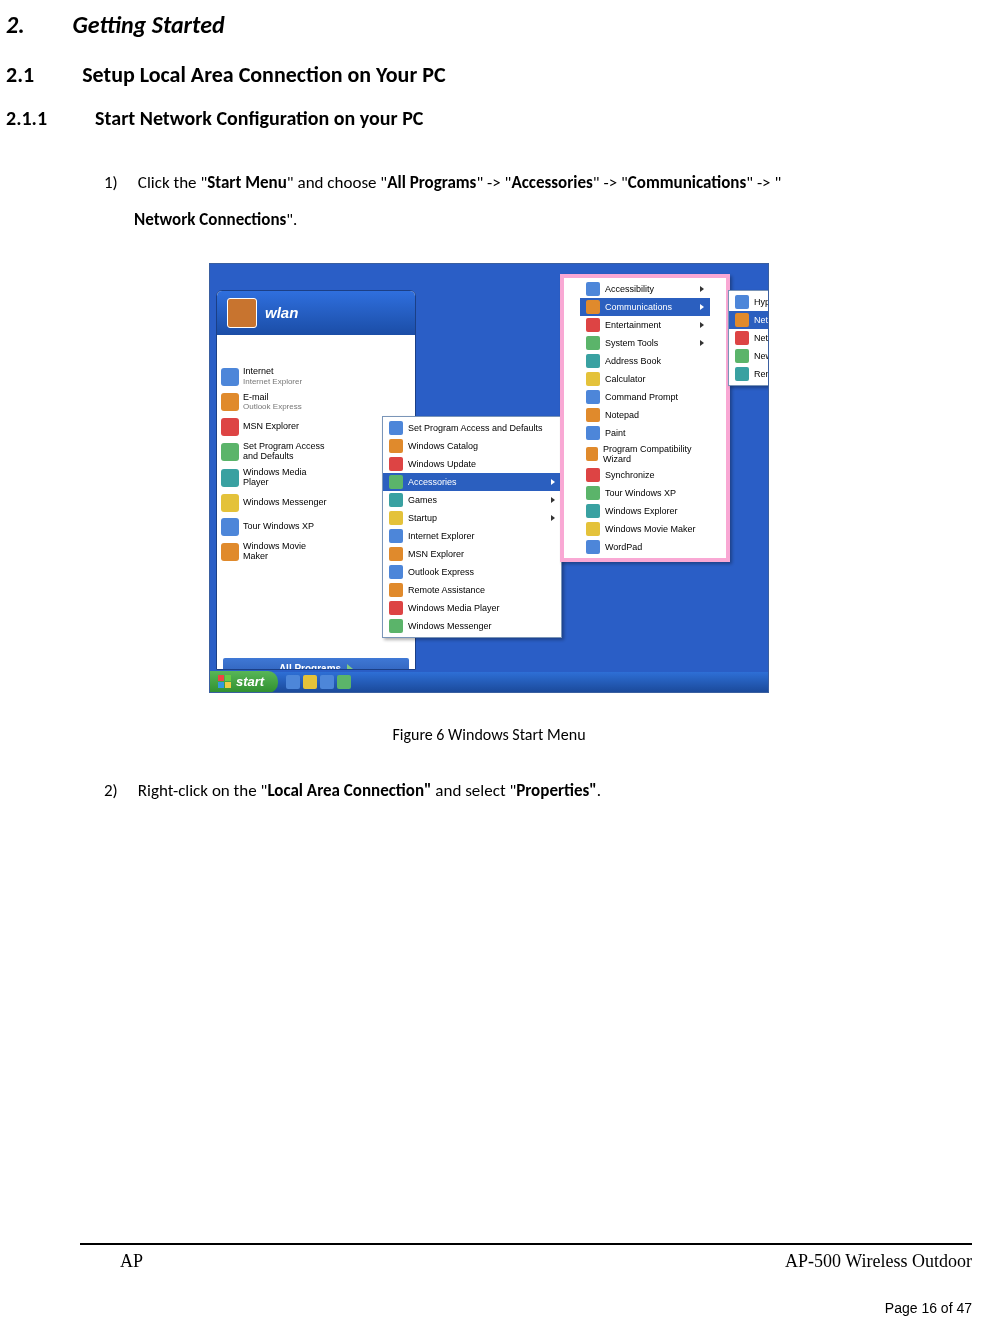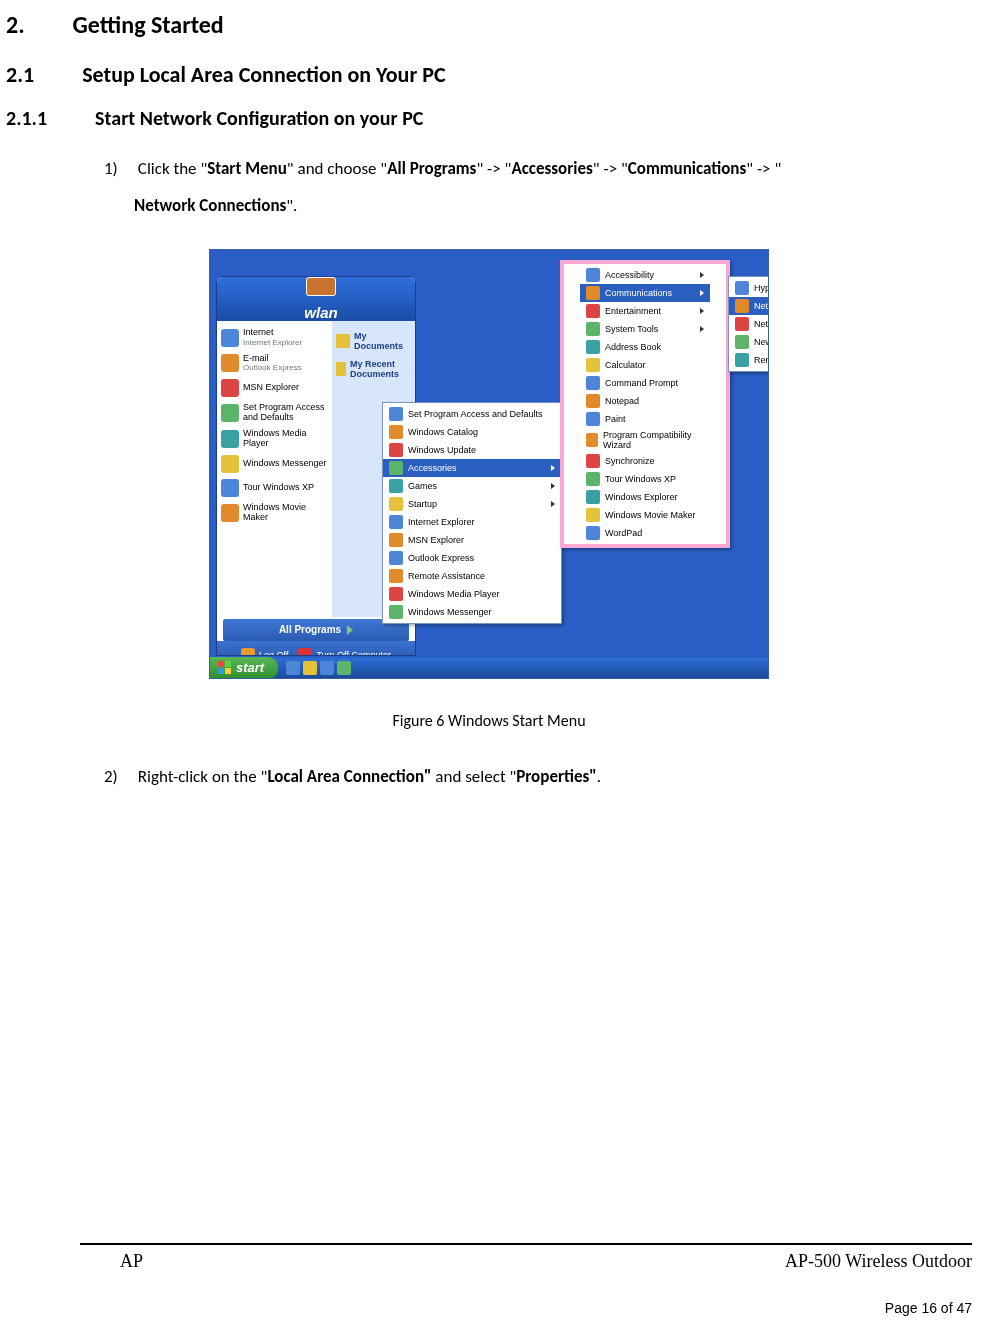--- a/index.html
+++ b/index.html
@@ -6,23 +6,23 @@
   body {
     font-family: "Segoe UI", Calibri, Arial, sans-serif;
     background: #fff;
     color: #000;
     width: 990px;
     height: 1344px;
     position: relative;
     padding: 0;
   }
   .page { padding: 10px 18px 0 6px; }
-  .h1 { font-size: 24px; font-weight: bold; margin-bottom: 22px; }
+  .h1 { font-size: 24px; font-weight: bold; margin-bottom: 22px; font-style: italic; }
   .h2 { font-size: 22px; font-weight: bold; margin-bottom: 18px; }
-  .h3 { font-size: 20px; font-weight: bold; margin-bottom: 20px; }
+  .h3 { font-size: 20px; font-weight: bold; margin-bottom: 34px; }
   .num-sp { display:inline-block; width: 48px; }
   .num-sp2 { display:inline-block; width: 48px; }
   .step-block { margin: 0 0 18px 98px; font-size: 17px; line-height: 2.2; }
   .step-num { display:inline-block; width: 30px; }
   .b { font-weight: bold; margin-top: 25px; }
 
   
   .figwrap { margin: 24px 0 0 0; text-align: center; }
   .shot {
     display: inline-block;
@@ -43,24 +43,24 @@
     background: #fff;
     border: 1px solid #1b3f86;
     border-radius: 6px 6px 0 0;
     overflow: hidden;
   }
   .sm-left-head {
     height: 44px;
     background: linear-gradient(#2f6fde,#1b4da6);
     color: #fff; font-weight: bold; font-style: italic;
     font-size: 15px; display:flex; align-items:center;
-    padding-left: 10px; gap:8px;flex-direction:column;
+    padding-left: 10px; gap:8px;
   }
   .sm-left-head .avatar { width:30px; height:30px; background:#c8742f; border:1px solid #fff; border-radius:3px; }
-  .sm-left-body { display:flex; height: 296px; }
+  .sm-left-body { display:flex; height: 296px; margin-top: 25px; }
   .sm-left-col1 { width: 116px; background:#fff; padding:4px 2px; }
   .sm-left-col2 { width: 84px; background:#d7e6fb; padding:6px 2px; }
   .sm-it { display:flex; align-items:center; gap:4px; padding:3px 2px; font-size:9px; line-height:1.1; }
   .sm-it .ic { width:18px; height:18px; flex:0 0 18px; border-radius:3px; }
   .ic-blue{background:#4d86d9;} .ic-orange{background:#e08a2c;} .ic-red{background:#d44;}
   .ic-green{background:#5bb46a;} .ic-teal{background:#39a1a1;} .ic-yellow{background:#e4c23a;}
   .sm-it .sub { color:#777; font-size:8px; }
   .docrow { font-size:9px; font-weight:bold; color:#1c3f86; padding:4px 2px; display:flex; align-items:center; gap:4px;}
   .docrow .ic{width:16px;height:14px;}
   .sm-allprog {
@@ -197,30 +197,20 @@
               </div>
               <div class="sm-it">
                 <span class="ic ic-blue"></span>
                 <span><span>Tour Windows XP</span></span>
               </div>
               <div class="sm-it">
                 <span class="ic ic-orange"></span>
                 <span><span>Windows Movie Maker</span></span>
               </div>
             </div>
-          <div class="sm-left-col2" id="sm-col2">
-              <div class="docrow">
-                <span class="ic ic-yellow"></span>
-                <span>My Documents</span>
-              </div>
-              <div class="docrow">
-                <span class="ic ic-yellow"></span>
-                <span>My Recent Documents</span>
-              </div>
-            </div>
         </div>
         <div class="sm-allprog">
           <span>All Programs</span>
           <span class="tri"></span>
         </div>
         <div class="sm-left-foot">
           <span class="btn">
               <span class="bic bic-or"></span>
               <span>Log Off</span>
             </span>

